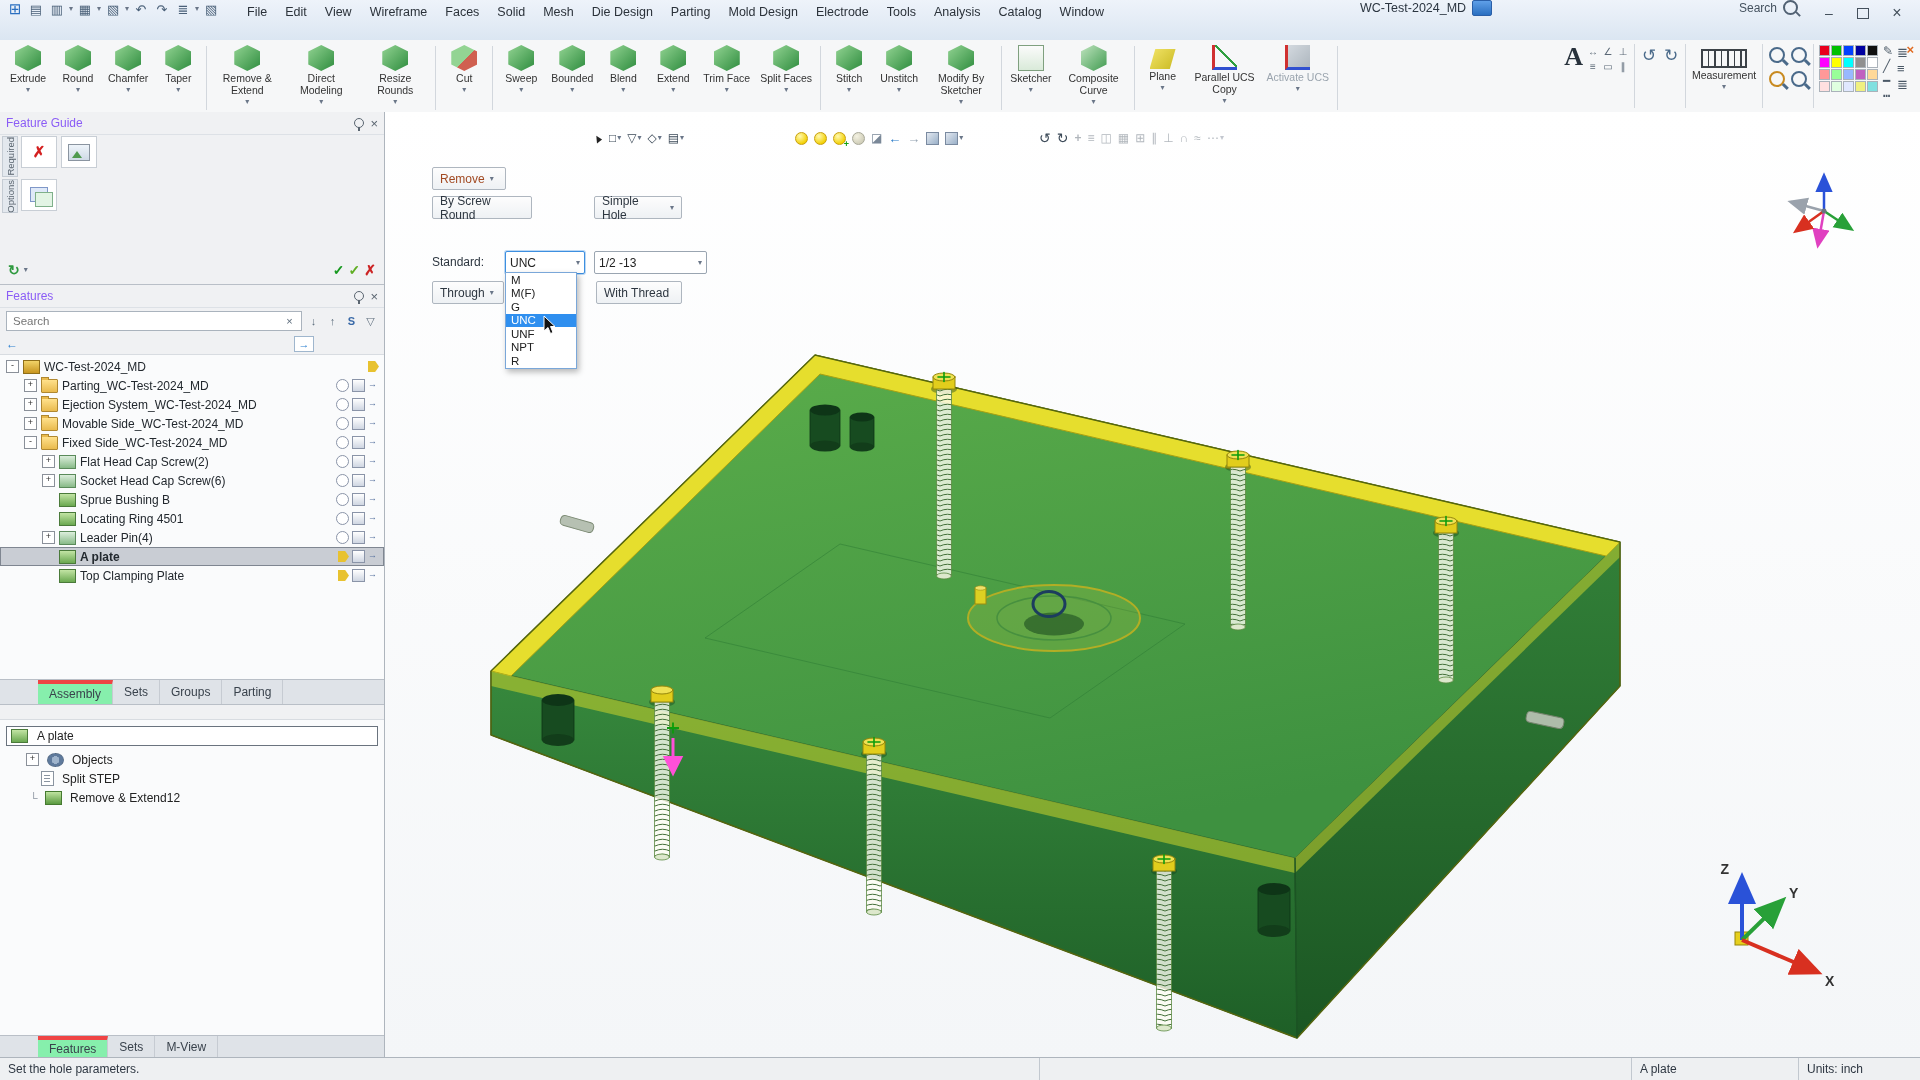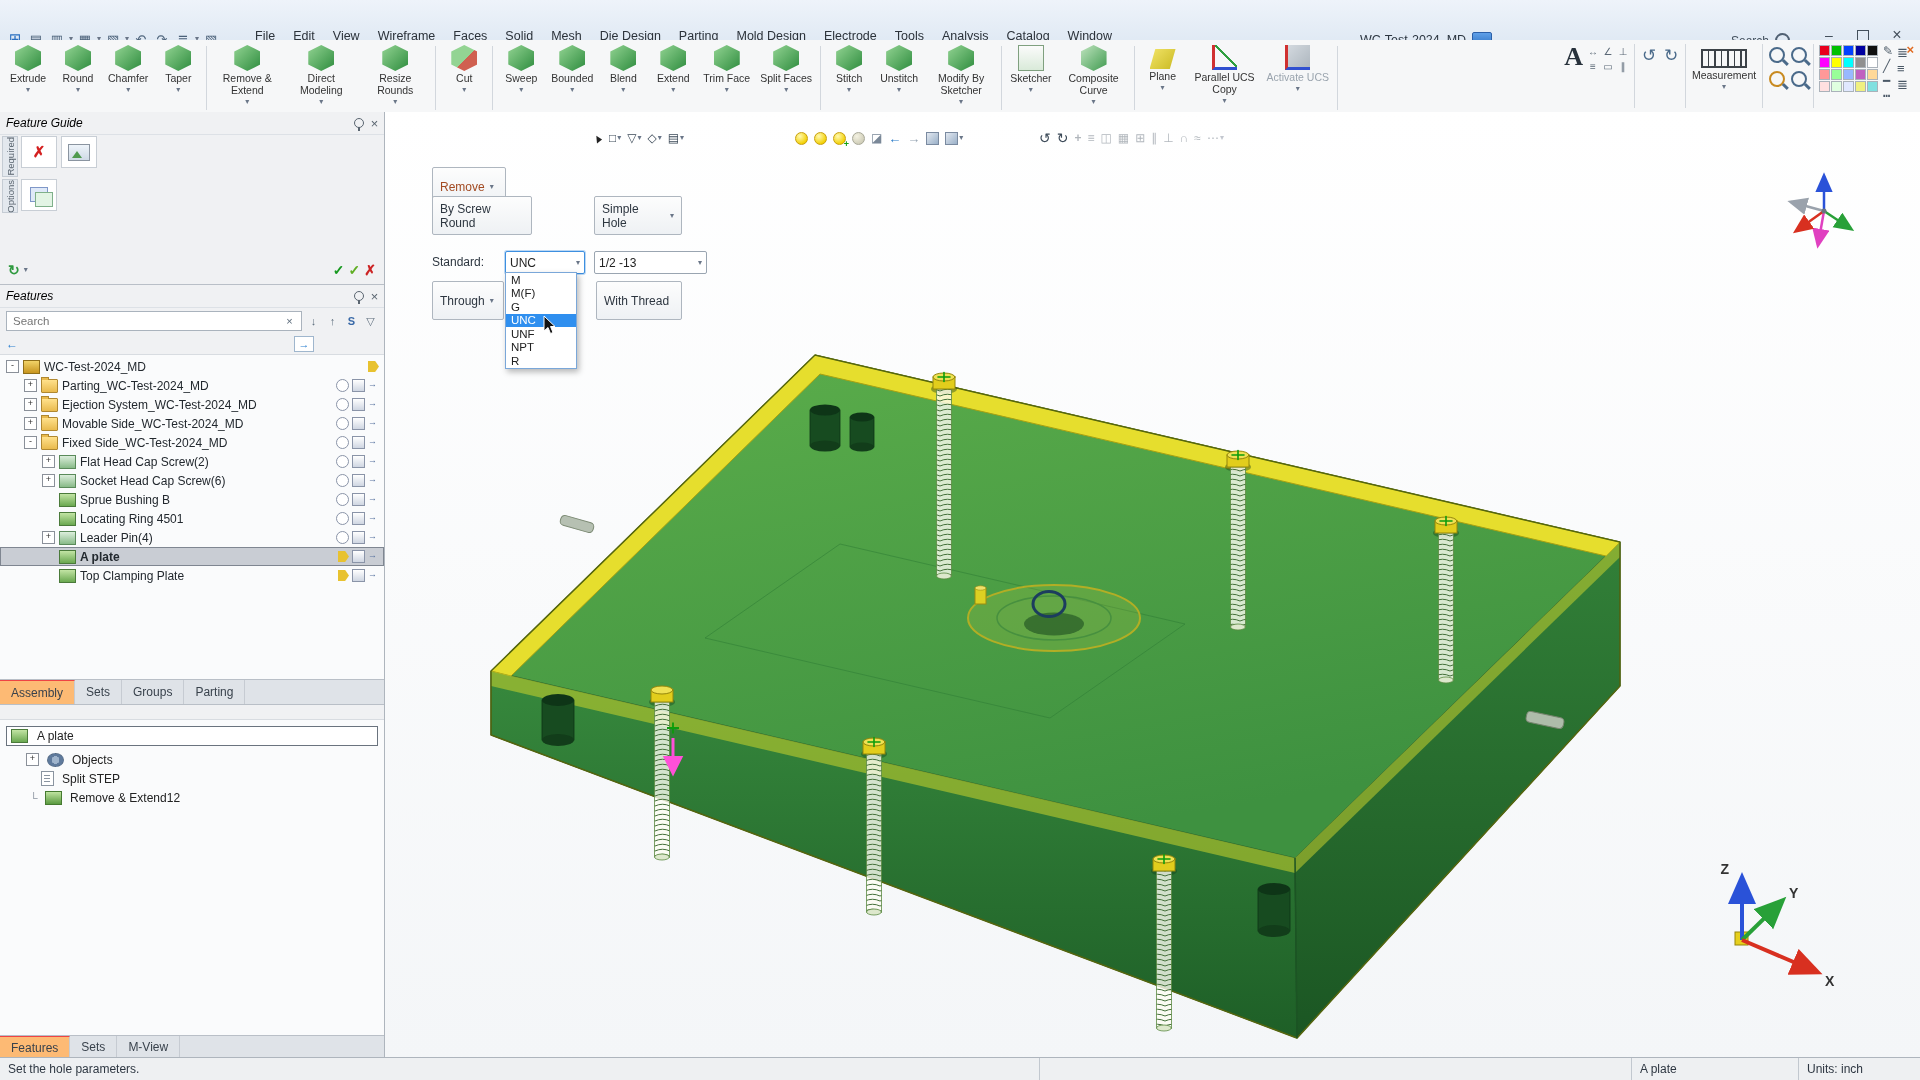--- a/index.html
+++ b/index.html
@@ -2,21 +2,21 @@
 <html><head>
 <meta charset="utf-8">
 <style>
   html,body{margin:0;padding:0;width:1920px;height:1080px;overflow:hidden;
     font-family:"Liberation Sans",sans-serif;font-size:12px;color:#222;background:#fff;}
   #app{position:relative;width:1920px;height:1080px;background:#fff;}
 
   
   .titlebar{position:absolute;left:0;top:0;right:0;height:40px;
     background:linear-gradient(#eef3fa,#dbe6f2);border-bottom:1px solid #c3cfdd;
-    display:flex;align-items:flex-end;padding:8px 6px;gap:14px;}
+    display:flex;align-items:flex-start;padding:0 6px;gap:6px;}
   .qat{display:flex;align-items:center;gap:3px;}
   .qi{width:18px;height:18px;display:inline-flex;align-items:center;justify-content:center;
     font-size:13px;color:#4a6078;}
   .qi.app{color:#2a6fc0;font-size:15px;}
   .qi.app::before{content:"⊞";} .qi.new::before{content:"▤";} .qi.open::before{content:"▥";}
   .qi.save::before{content:"▦";} .qi.table::before{content:"▧";} .qi.undo::before{content:"↶";}
   .qi.redo::before{content:"↷";} .qi.list::before{content:"≣";}
   .caret{font-style:normal;font-weight:normal;font-size:8px;color:#6a7688;line-height:1;}
   .caret::before{content:"▾";}
   .menubar{display:flex;margin-left:12px;}
@@ -67,22 +67,22 @@
   .palette{display:grid;grid-template-columns:repeat(5,11px);grid-auto-rows:11px;gap:1px;padding:5px 3px;align-content:start;}
   .pcell{border:1px solid #aab2ba;box-sizing:border-box;}
   .drawcol{display:flex;flex-direction:column;gap:2px;padding:5px 2px;font-size:12px;color:#4a5866;}
   .drawcol span{line-height:13px;}
   .listcol{display:flex;flex-direction:column;gap:1px;padding:5px 2px;font-size:13px;color:#4a5866;}
   .ribbon-close{position:absolute;right:6px;top:2px;color:#e06a20;font-weight:bold;font-size:13px;}
 
   
   .leftpanel{position:absolute;left:0;top:112px;width:384px;bottom:22px;background:#f0f1f3;
     border-right:1px solid #aeb5bd;display:flex;flex-direction:column;}
-  .phead{height:22px;display:flex;align-items:center;padding:0 6px;gap:6px;color:#000000;
-    border-bottom:1px solid #dde1e6;font-style:italic;}
+  .phead{height:22px;display:flex;align-items:center;padding:0 6px;gap:6px;color:#8b5cf6;
+    border-bottom:1px solid #dde1e6;}
   .phead .ptitle{flex:1;}
   .pin-icon{width:8px;height:8px;border:1.5px solid #5a6570;border-radius:50%;position:relative;display:inline-block;}
   .pin-icon::after{content:"";position:absolute;left:3px;top:8px;width:1.5px;height:4px;background:#5a6570;}
   .close-icon{color:#5a6570;font-size:13px;line-height:1;}
   .close-icon::before{content:"×";}
 
   .fg{height:172px;border-bottom:1px solid #b9bfc7;display:flex;flex-direction:column;}
   .fg-row1{display:flex;align-items:center;gap:6px;padding:4px 8px;}
   .hole-icon{width:13px;height:11px;border-radius:50%;background:radial-gradient(circle at 50% 40%,#16381c 28%,#74b274 32%,#3f8a46);border:1px solid #2e6a34;}
   .fg-grid{display:flex;align-items:stretch;padding:1px 6px 1px 2px;}
@@ -138,21 +138,21 @@
   .r-frame{border:1px solid #8a94a8;background:linear-gradient(#ffffff,#cfd6e2);}
   .r-link::before{content:"→";font-size:9px;color:#5a74a0;position:absolute;left:0;top:-1px;}
   .r-tag{background:#e8c230;clip-path:polygon(0 0,65% 0,100% 50%,65% 100%,0 100%);}
   .trow.trio .r-eye,.trow.trio .r-frame,.trow.trio .r-link{display:inline-block;}
   .trow.tagtrio .r-tag,.trow.tagtrio .r-frame,.trow.tagtrio .r-link{display:inline-block;}
   .trow.tag .r-tag{display:inline-block;}
   .trow.selected{background:#c9cdd4;box-shadow:inset 0 0 0 1px #7f8691;font-weight:bold;}
 
   .tabsrow{height:24px;display:flex;align-items:stretch;background:#dfe3e8;border-bottom:1px solid #b9bfc7;}
   .tab{display:flex;align-items:center;padding:0 11px;border-right:1px solid #c6cbd2;color:#39424c;font-size:12px;}
-  .tab.active{background:#fdba74;border-top:1px solid #ef4444;}
+  .tab.active{background:#86efac;border-top:4px solid #ef4444;margin-left:38px;}
 
   .mview{flex:1;display:flex;flex-direction:column;background:#f0f1f3;}
   .mview-body{flex:1;background:#fafbfc;margin-top:14px;border-top:1px solid #d8dce1;padding-top:6px;}
   .rootrow{display:flex;align-items:center;gap:5px;height:18px;margin:0 6px 4px;border:1px solid #6a737e;background:#fff;padding:0 4px;}
   .hrow{display:flex;align-items:center;height:19px;padding-left:26px;gap:4px;}
   .hconn{color:#8a94a0;font-size:11px;width:11px;}
   .hconn::before{content:"└";}
   .mtabs{height:22px;display:flex;align-items:stretch;background:#dfe3e8;border-top:1px solid #b9bfc7;}
 
   
@@ -174,21 +174,21 @@
   .ig.bulboff{width:11px;height:11px;border-radius:50%;border:1px solid #a8a898;background:radial-gradient(circle at 35% 30%,#f4f2e2,#cfcdb8 75%);}
   .ig.cube,.ig.cubesel{width:11px;height:11px;border:1px solid #7a8aa0;background:linear-gradient(135deg,#e2e8f0,#9ab0c8);}
   .ig.rotate::before{content:"↺";font-size:14px;} .ig.rotatecw::before{content:"↻";font-size:14px;}
   .ig.align::before{content:"≡";} .ig.mirror::before{content:"◫";} .ig.pattern::before{content:"▦";}
   .ig.scale::before{content:"⊞";} .ig.offset::before{content:"∥";} .ig.project::before{content:"⊥";}
   .ig.wrap::before{content:"∩";} .ig.morph::before{content:"≈";} .ig.more::before{content:"⋯";}
   .ig.drag::before{content:"+";font-weight:bold;}
 
   .holeform{position:absolute;left:0;top:0;z-index:4;}
   .flabel{position:absolute;font-size:12px;color:#2d3640;}
-  .fbtn{position:absolute;height:21px;display:flex;align-items:center;gap:5px;padding:8px 7px;
+  .fbtn{position:absolute;height:21px;display:flex;align-items:center;gap:5px;padding:0 7px;
     background:linear-gradient(#fdfdfd,#eef1f4);border:1px solid #aeb6bf;border-radius:2px;font-size:12px;color:#2d3640;}
   .fbtn.remove{color:#a24a22;}
   .combo{position:absolute;height:21px;display:flex;align-items:center;background:#fff;
     border:1px solid #9aa5b1;border-radius:2px;font-size:12px;color:#222;padding:0 4px;}
   .combo .cval{flex:1;}
   .combo .cbox{margin-left:4px;}
   .combo.open{border-color:#3d8fe0;box-shadow:0 0 0 1px #bcd8f4;}
   .ddlist{position:absolute;left:120px;top:160px;width:70px;background:#fff;border:1px solid #7aa7d9;
     box-shadow:2px 3px 6px rgba(0,0,0,.28);z-index:6;}
   .dd-item{height:13.5px;display:flex;align-items:center;padding:0 5px;font-size:11.5px;color:#222;}

